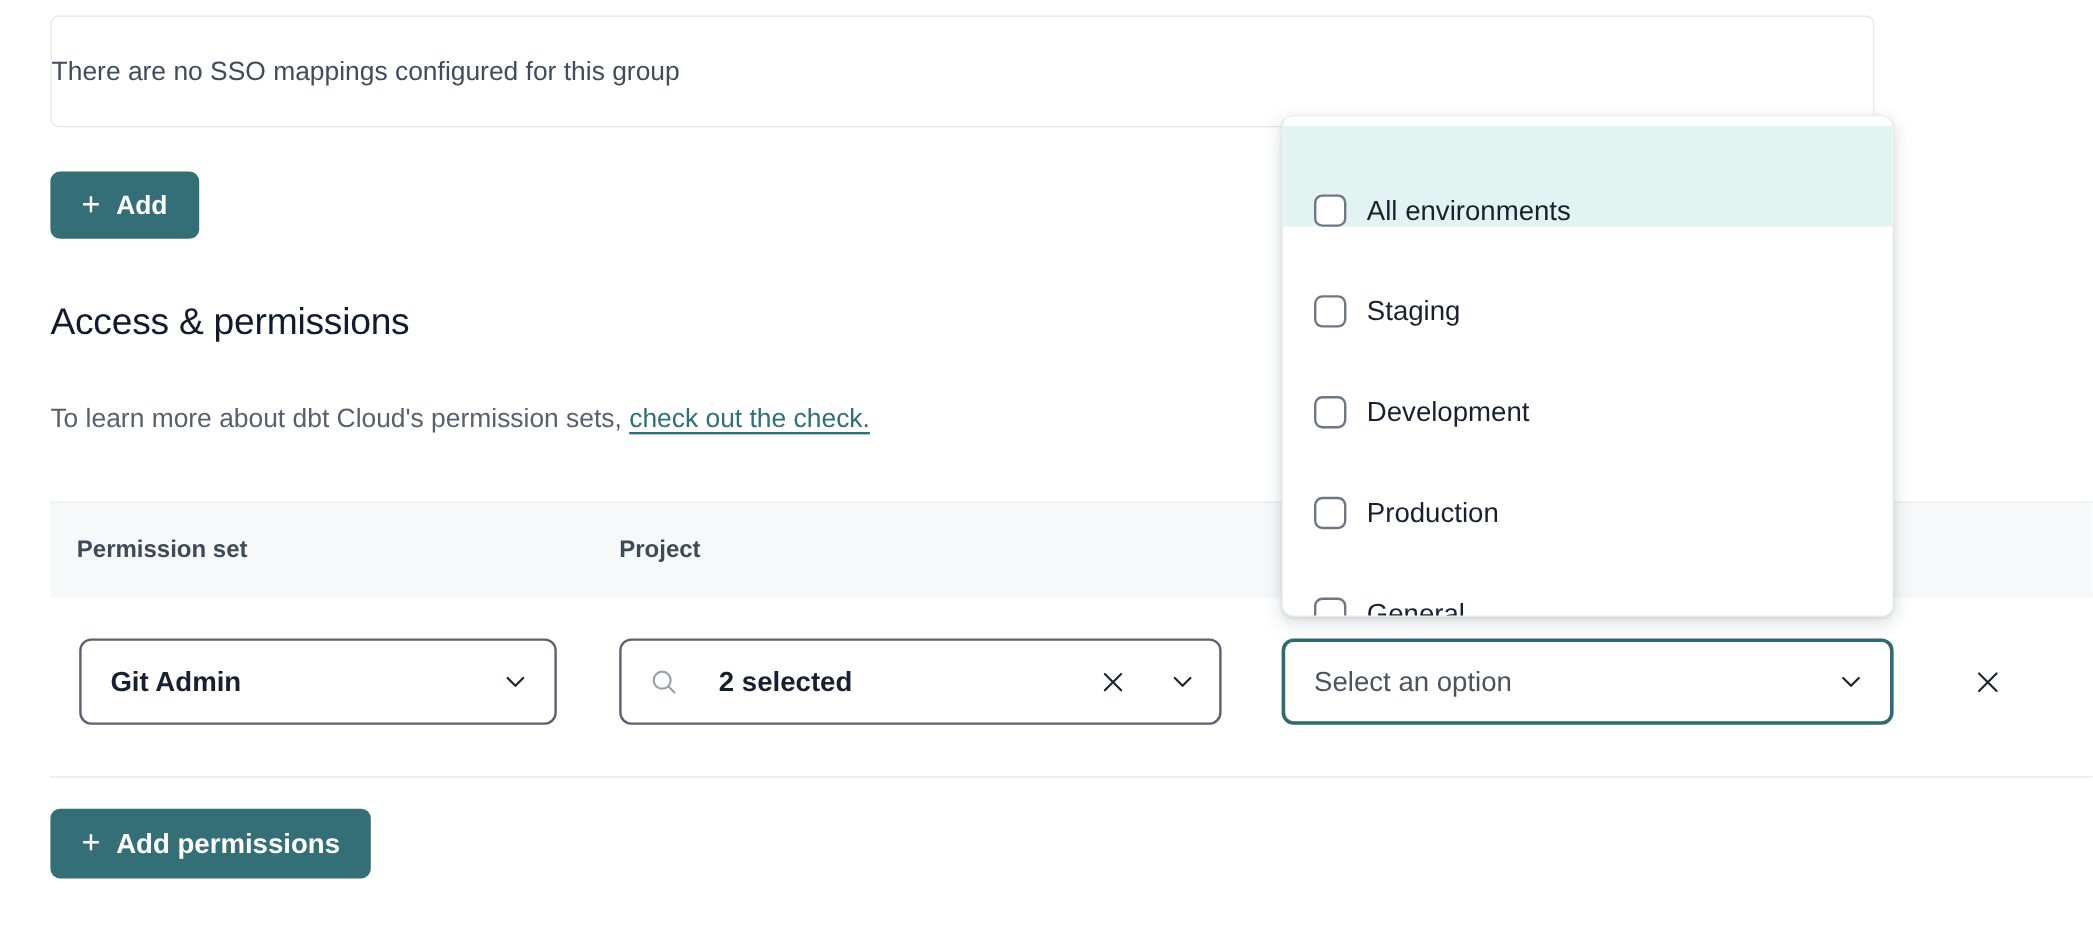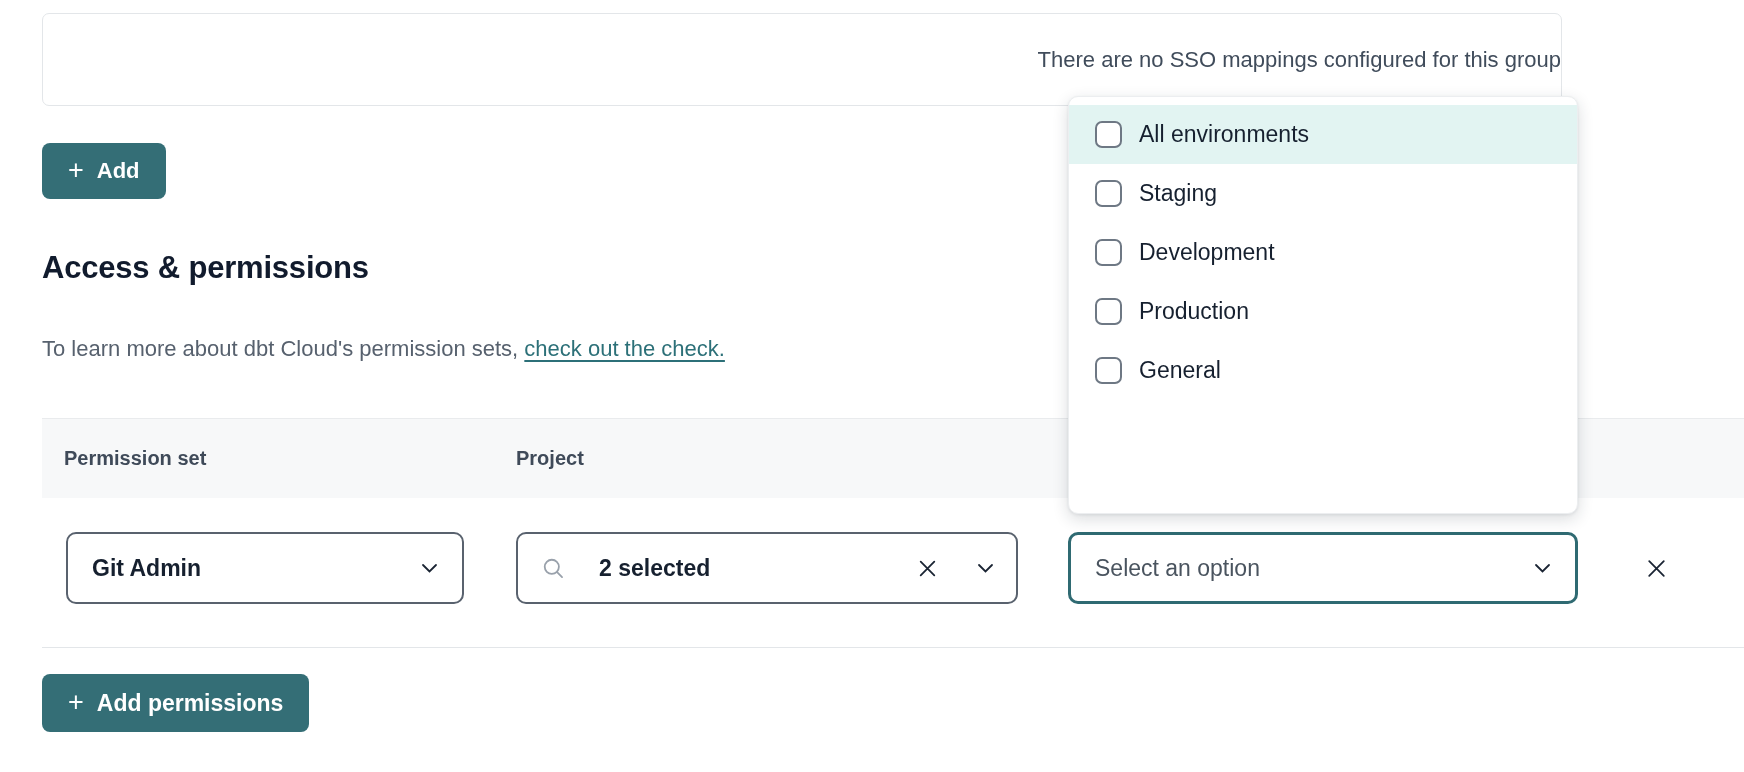--- a/index.html
+++ b/index.html
@@ -5,35 +5,35 @@
   html,body{margin:0;padding:0;background:#fff;}
   *{box-sizing:border-box;}
   .stage{
     position:relative;width:1744px;height:772px;background:#ffffff;overflow:hidden;
     font-family:"Liberation Sans",sans-serif;color:#16202F;
   }
   
   .sso-box{
     position:absolute;left:42px;top:13px;width:1520px;height:93px;
     border:1px solid #E3E6E9;border-radius:7px;background:#fff;
-    display:flex;align-items:center;justify-content:flex-end;
+    display:flex;align-items:center;justify-content:flex-start;
   }
   .sso-box .msg{font-size:22px;color:#404C5B;}
   
   .btn{
     position:absolute;display:inline-flex;align-items:center;gap:13px;
     background:#346E76;color:#fff;border:none;border-radius:8px;
     padding:0 26px;font-family:inherit;font-size:22px;font-weight:600;cursor:pointer;
   }
   .btn .plus{font-size:27px;font-weight:300;line-height:1;position:relative;top:-1px;}
   .btn-add{left:42px;top:143px;height:56px;}
   .btn-add-permission{left:42px;top:674px;height:58px;font-size:23px;}
   
   .section-title{
-    position:absolute;left:42px;top:250px;font-size:31px;font-weight:700;
+    position:absolute;left:42px;top:250px;font-size:31px;font-weight:400;
     color:#111B2D;letter-spacing:-0.2px;
   }
   .section-desc{position:absolute;left:42px;top:336px;font-size:22px;color:#57616E;}
   .section-desc a{color:#2C7078;text-decoration:underline;text-underline-offset:4px;cursor:pointer;}
   
   .thead{
     position:absolute;left:42px;right:0;top:418px;height:80px;
     background:#F7F8F9;border-top:1px solid #E9EBED;
     display:flex;align-items:center;
   }
@@ -62,21 +62,21 @@
   
   .divider{position:absolute;left:42px;right:0;top:647px;height:1px;background:#E3E6E9;}
   
   .dropdown{
     position:absolute;left:1068px;top:96px;width:510px;height:418px;
     background:#fff;border:1px solid #ECEEF0;border-radius:10px;
     box-shadow:0 5px 16px rgba(25,35,50,0.16),0 1px 3px rgba(25,35,50,0.08);
     padding:8px 0;z-index:5;overflow:hidden;
   }
   .dd-item{
-    height:59px;display:flex;align-items:center;gap:17px;
+    height:84px;display:flex;align-items:flex-end;gap:17px;
     padding:0 26px;cursor:pointer;
   }
   .dd-item.highlighted{background:#E2F4F2;}
   .checkbox{
     flex:none;width:27px;height:27px;border:2px solid #6E7884;
     border-radius:7px;background:#fff;
   }
   .dd-item .lbl{font-size:23px;color:#16202F;}
 </style>
 </head>

